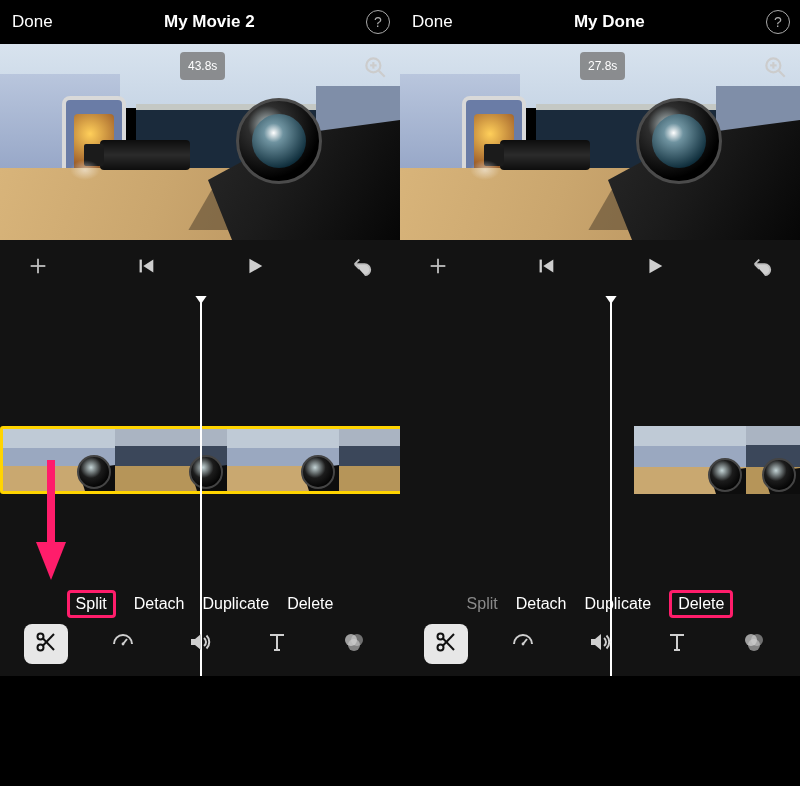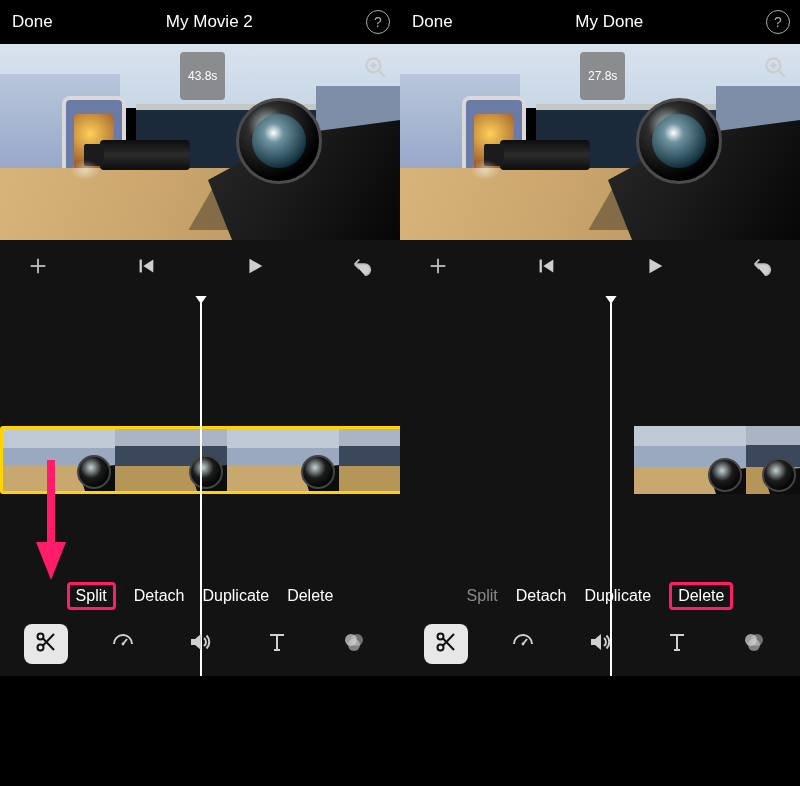--- a/index.html
+++ b/index.html
@@ -4,21 +4,21 @@
 <style>
   * { box-sizing: border-box; margin: 0; padding: 0; }
   html, body { width: 800px; height: 786px; background: #000; font-family: -apple-system, Helvetica, Arial, sans-serif; color: #fff; overflow: hidden; }
   .root { width: 800px; height: 786px; display: flex; }
   .pane { width: 400px; height: 786px; position: relative; background: #000; }
   .divider { position:absolute; top:0; left:400px; width:1px; height:786px; background:#222; }
 
   
   .header { height: 44px; display: flex; align-items: center; justify-content: space-between; padding: 0 10px 0 12px; }
   .done { font-size: 17px; color: #fff; font-weight: 400; }
-  .title { font-size: 17px; color: #fff; font-weight: 400; }
+  .title { font-size: 17px; color: #fff; font-weight: 700; }
   .help { width: 24px; height: 24px; border: 1.5px solid #aaa; border-radius: 50%; display: flex; align-items: center; justify-content: center; font-size: 14px; color: #aaa; }
 
   
   .preview-wrap { position: relative; height: 196px; padding: 0; }
   .preview { width: 400px; height: 196px; background: #000; position: relative; overflow: hidden; }
   .scene { position:absolute; inset:0; }
   .sky { position:absolute; left:0; right:0; top:0; height:64px; background: linear-gradient(#d8e3ee,#c8d6e6); }
   .wall-left { position:absolute; left:0; top:30px; width:120px; height:130px; background: linear-gradient(#b9c6dd,#8b9cc0); }
   .wall-left2 { position:absolute; left:62px; top:52px; width:64px; height:96px; background:#6a7ca6; border-radius:8px 8px 0 0; border:4px solid #d9d9d9; }
   .inner-door { position:absolute; left:74px; top:70px; width:40px; height:66px; background: radial-gradient(circle at 40% 30%, #ffcf5a 0%, #a3642c 60%, #4d2810 100%); border-radius:4px; }
@@ -27,21 +27,21 @@
   .wall-right { position:absolute; right:0; top:42px; width:84px; height:120px; background:#7f8ea8; }
   .ground { position:absolute; left:0; right:0; bottom:0; height:72px; background: linear-gradient(110deg,#d8b47a 0%, #caa66e 40%, #b08a57 100%); }
   .shadow1 { position:absolute; right:90px; bottom:10px; width:110px; height:40px; background:#5a4932; transform:skewX(-30deg); opacity:.6;}
   .gun-body { position:absolute; right:0; bottom:0; width:240px; height:120px; background: linear-gradient(300deg,#060606 0%, #1c1c1c 50%, #2d2d2d 100%); clip-path: polygon(20% 50%, 55% 12%, 100% 0%, 100% 100%, 30% 100%); }
   .scope-ring { position:absolute; right:78px; bottom:56px; width:86px; height:86px; border-radius:50%; background: radial-gradient(circle at 35% 30%, #b8c6c8 0%, #2e2e2e 25%, #000 70%); border:3px solid #4b4b4b; }
   .scope-glass { position:absolute; right:94px; bottom:72px; width:54px; height:54px; border-radius:50%; background: radial-gradient(circle at 40% 35%, #ffffff 0%, #6f93a0 20%, #0e2d3b 75%); }
   .muzzle { position:absolute; right:210px; bottom:70px; width:90px; height:30px; background: linear-gradient(#0d0d0d,#2b2b2b,#0d0d0d); border-radius:4px; }
   .muzzle-tip { position:absolute; right:296px; bottom:74px; width:20px; height:22px; background:#1b1b1b; border-radius:2px; }
   .flash { position:absolute; left:70px; bottom:60px; width:30px; height:20px; background: radial-gradient(#fff,#fff0 70%); opacity:.5; }
 
-  .timestamp-badge { position:absolute; top:8px; left:180px; background:rgba(120,120,120,.8); color:#fff; font-size:12px; padding:17px 8px; border-radius:4px; }
+  .timestamp-badge { position:absolute; top:8px; left:180px; background:rgba(120,120,120,.8); color:#fff; font-size:12px; padding:7px 8px; border-radius:4px; }
   .zoom { position:absolute; top:10px; right:12px; color:#ccc; }
   .zoom svg { width:26px; height:26px; display:block; }
 
   
   .transport { height: 56px; display:flex; align-items:center; justify-content:space-between; padding: 0 18px; background:#131313; }
   .transport .tbtn { color:#bdbdbd; width:40px; height:40px; display:flex; align-items:center; justify-content:center; }
   .transport svg { width:22px; height:22px; fill:#cfcfcf; }
 
   
   .timeline { position:relative; height: 380px; background:#131313; overflow:hidden; }
@@ -56,21 +56,21 @@
   .thumb.alt .mini { background: linear-gradient(180deg,#aab4c2 0 28%, #3b475a 28% 60%, #b69559 60% 100%); }
 
   .playhead { position:absolute; top:0; bottom:0; width:2px; background:#fff; }
   .playhead:before { content:""; position:absolute; top:-2px; left:-6px; width:14px; height:10px; background:#fff; clip-path: polygon(0 0,100% 0,50% 100%); }
 
   
   .arrow-ann { position:absolute; left:36px; bottom:96px; }
   .arrow-ann svg { width:30px; height:120px; display:block; }
 
   
-  .actions { position:absolute; left:0; right:0; bottom:60px; height:40px; display:flex; align-items:center; justify-content:center; gap:18px; padding: 0 12px; }
+  .actions { position:absolute; left:0; right:0; bottom:52px; height:40px; display:flex; align-items:center; justify-content:center; gap:18px; padding: 0 12px; }
   .actions .albl { font-size:16px; color:#fff; }
   .actions .albl.dim { color:#8a8a8a; }
   .hl { border: 3px solid #ff1d6b; border-radius:4px; padding: 2px 6px; }
 
   
   .toolbar { position:absolute; left:0; right:0; bottom:0; height:56px; display:flex; align-items:center; justify-content:space-around; padding: 0 8px 8px 8px; }
   .toolbar .tool { width:44px; height:40px; display:flex; align-items:center; justify-content:center; color:#cfcfcf; border-radius:8px; }
   .toolbar .tool.active { background:#e7e7e7; color:#111; }
   .toolbar svg { width:24px; height:24px; }
 </style>

